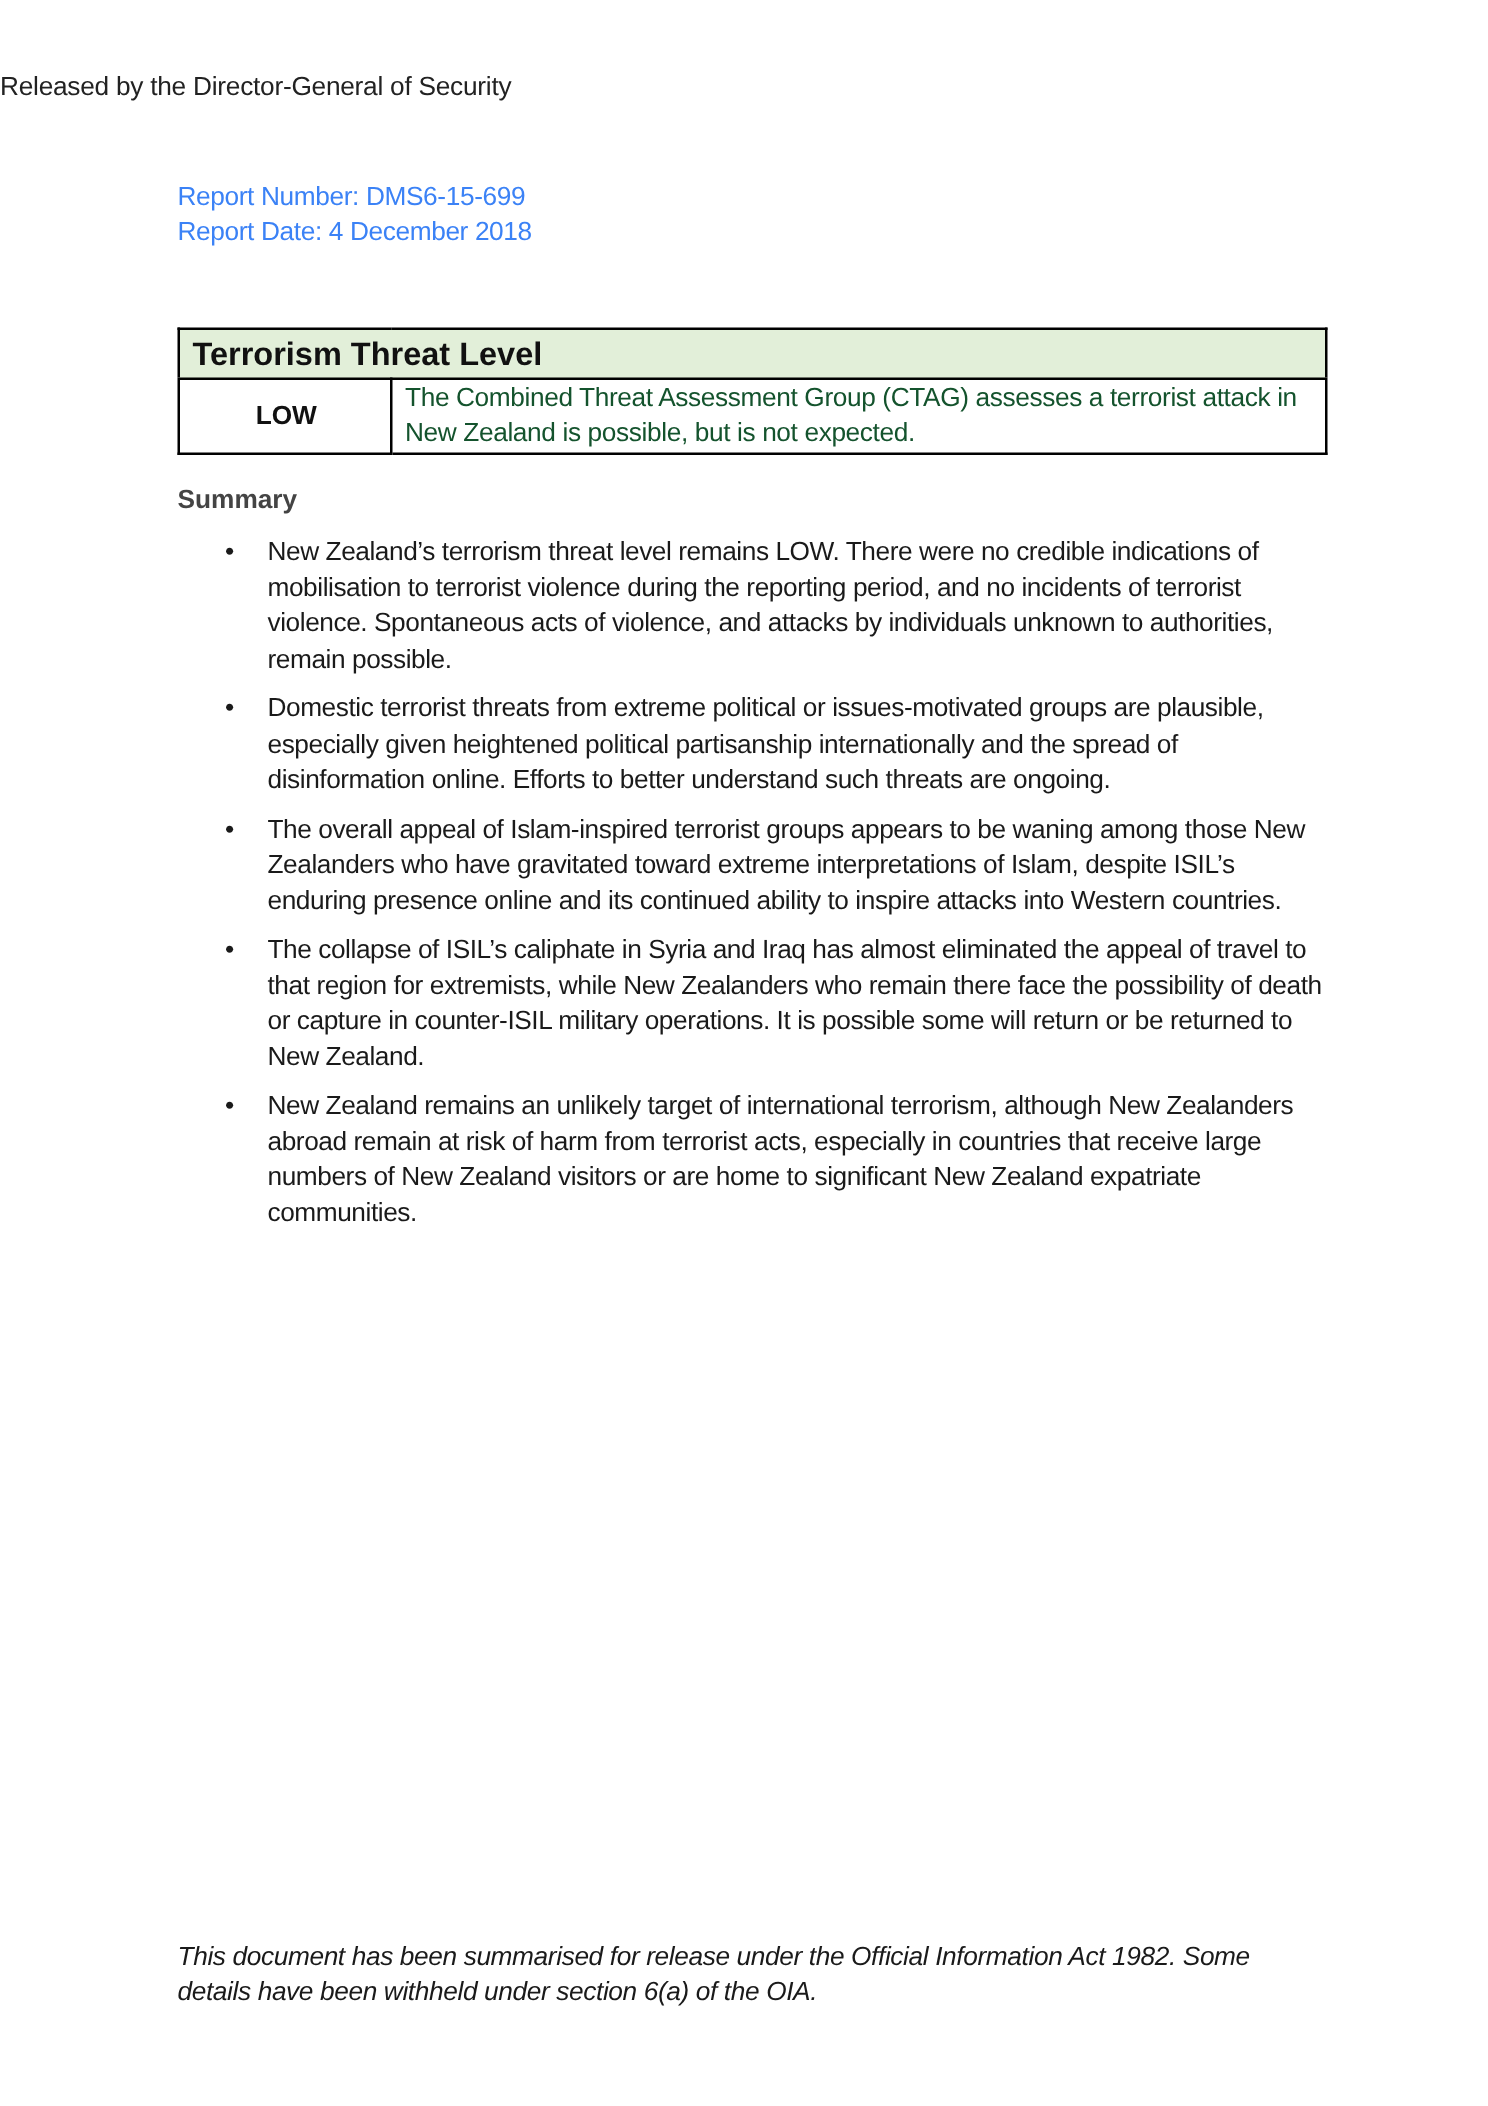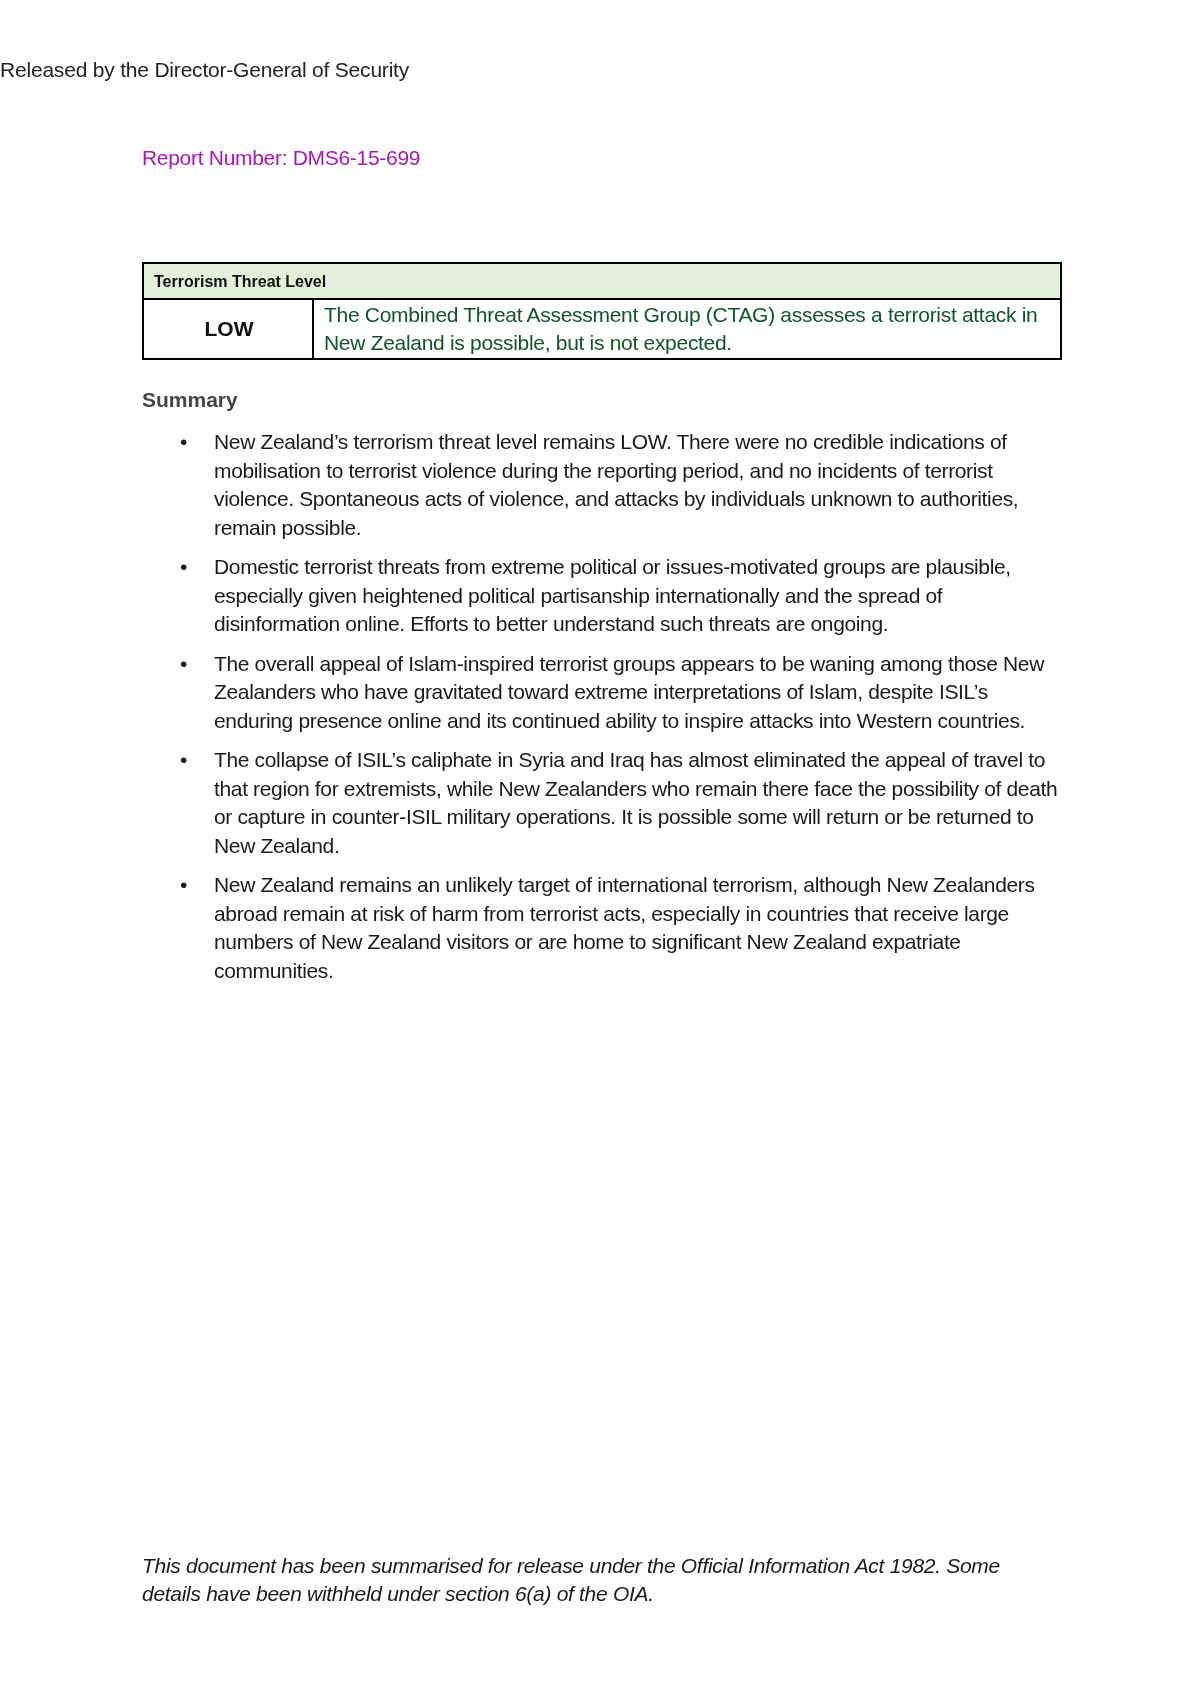--- a/index.html
+++ b/index.html
@@ -34,35 +34,35 @@
       font-size: 24px;
       font-weight: bold;
       color: #3a3a3a;
       margin: 0;
       line-height: 32px;
       letter-spacing: -0.2px;
     }
     .meta-line {
       font-size: 21px;
       line-height: 28px;
-      color: #a21caf;
+      color: #3b82f6;
       letter-spacing: -0.3px;
     }
     .threat-table {
       position: absolute;
       top: 262px;
       left: 142px;
       width: 920px;
       border-collapse: collapse;
       border: 2px solid #000;
     }
     .threat-table th {
       background: #e2efd9;
       text-align: left;
-      font-size: 16px;
+      font-size: 26px;
       font-weight: bold;
       padding: 4px 10px 3px 10px;
       border-bottom: 2px solid #000;
       color: #111;
       height: 27px;
     }
     .threat-table td {
       font-size: 21px;
       line-height: 28px;
       padding: 1px 8px 1px 10px;
@@ -122,20 +122,21 @@
       letter-spacing: -0.3px;
     }
   </style>
 </head>
 <body>
 
 <div class="released">Released by the Director-General of Security</div>
 
 <div class="title-block">
   <div class="meta-line">Report Number: DMS6-15-699</div>
+  <div class="meta-line">Report Date: 4 December 2018</div>
 </div>
 
 <table class="threat-table">
   <thead>
     <tr>
       <th colspan="2" style="background: rgb(226, 239, 217);">Terrorism Threat Level</th>
     </tr>
   </thead>
   <tbody>
     <tr>

